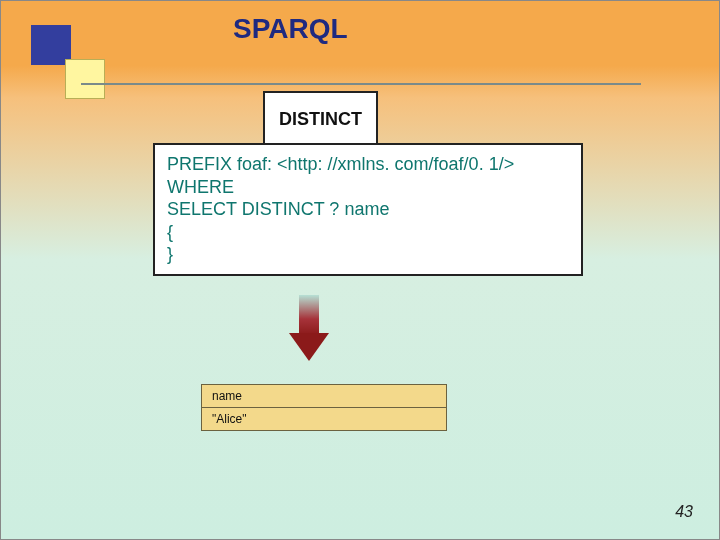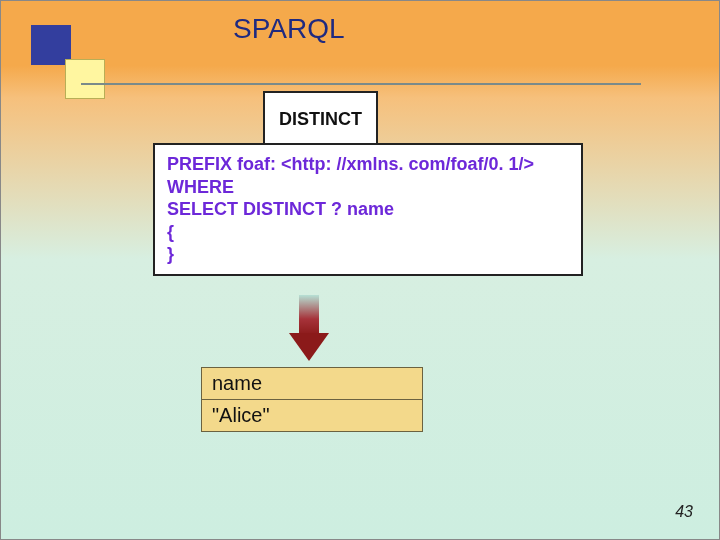--- a/index.html
+++ b/index.html
@@ -39,21 +39,21 @@
   .icon-bullet .sq.yellow {
     right: 0; bottom: 0;
     background: #fff6a0;
     border: 1px solid #b8ae56;
   }
   .title {
     position: absolute;
     left: 232px;
     top: 12px;
     font-size: 28px;
-    font-weight: normal;
+    font-weight: bold;
     color: #1f2a80;
   }
   .hr {
     position: absolute;
     left: 80px;
     top: 82px;
     width: 560px;
     height: 2px;
     background: #7a8a8a;
   }
@@ -70,22 +70,22 @@
   }
   .query-box {
     position: absolute;
     left: 152px;
     top: 142px;
     width: 430px;
     border: 2px solid #222;
     background: #fff;
     padding: 8px 12px 8px 12px;
     font-size: 18px;
-    font-weight: bold;
-    color: #6d28d9;
+    font-weight: normal;
+    color: #0f766e;
     line-height: 1.25;
     box-sizing: border-box;
   }
   .arrow-wrap {
     position: absolute;
     left: 288px;
     top: 294px;
     width: 40px;
     height: 72px;
   }
@@ -103,24 +103,24 @@
     top: 38px;
     width: 0;
     height: 0;
     border-left: 20px solid transparent;
     border-right: 20px solid transparent;
     border-top: 28px solid #8b1a1a;
   }
   .result-table {
     position: absolute;
     left: 200px;
-    top: 366px;
-    width: 222px;
+    top: 383px;
+    width: 246px;
     border-collapse: collapse;
-    font-size: 20px;
+    font-size: 12px;
     color: #111;
   }
   .result-table td {
     border: 1px solid #6b6240;
     background: #f3d98b;
     padding: 4px 10px;
     text-align: left;
   }
   .page-num {
     position: absolute;

